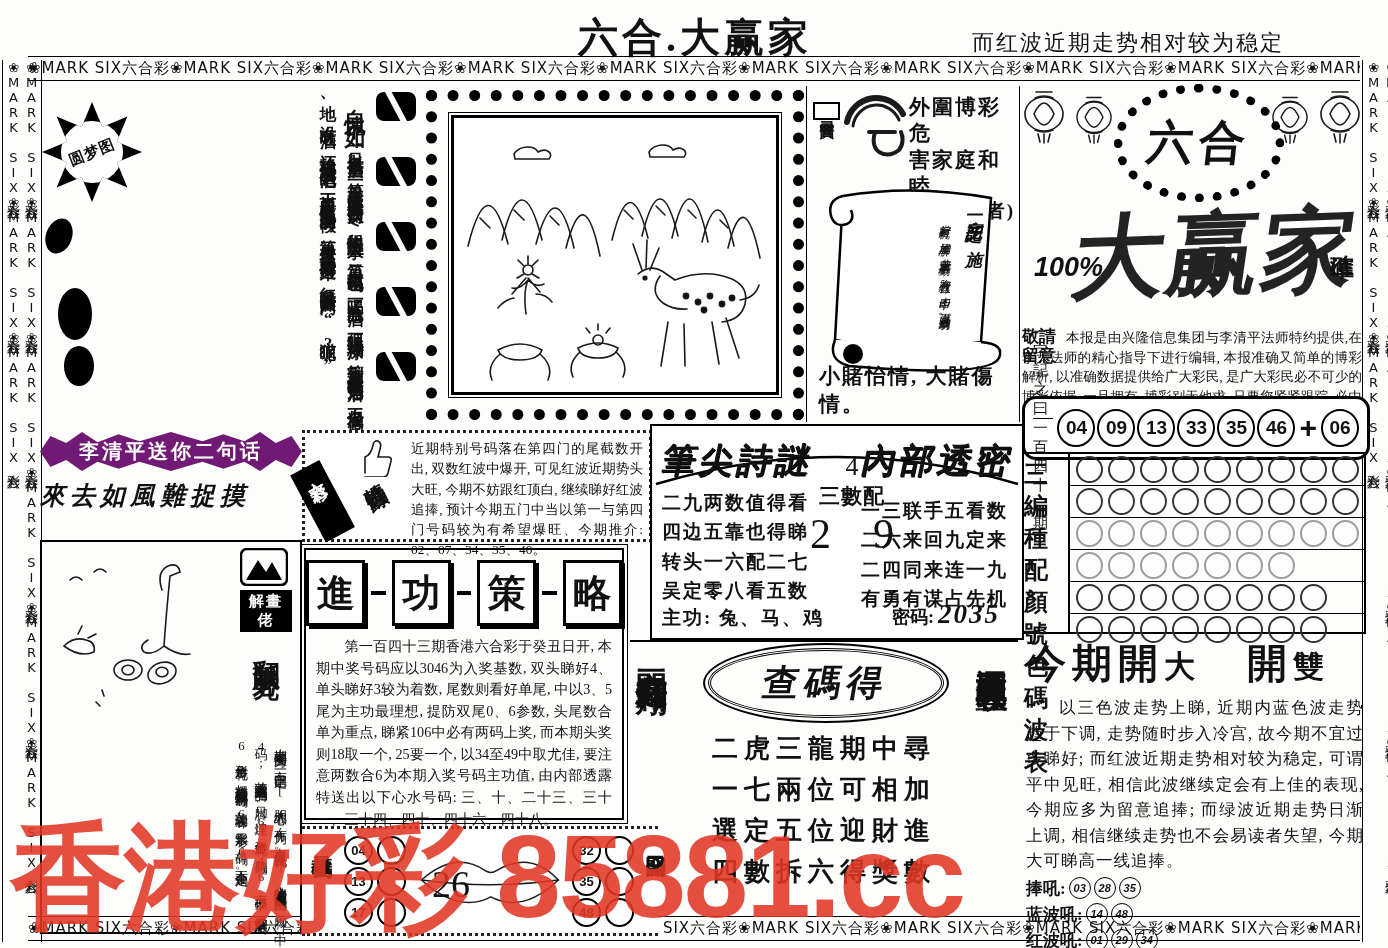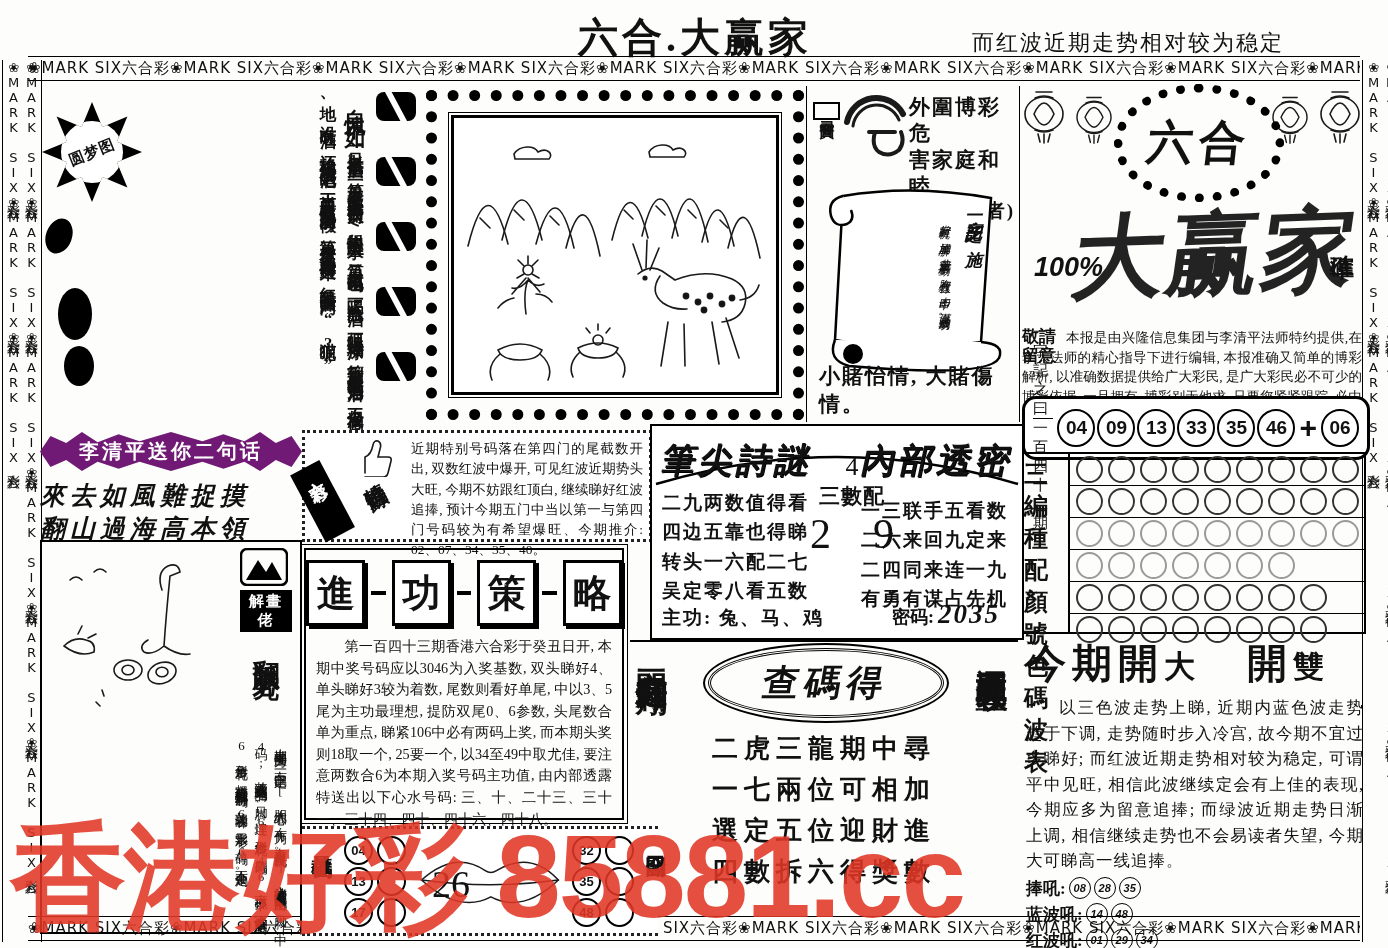--- a/index.html
+++ b/index.html
@@ -186,21 +186,20 @@
         <path d="M126,234 q-13,12 -7,25 M162,234 q13,12 7,25"></path>
         <circle cx="144" cy="222" r="5"></circle>
         <path d="M144,212 l0,-6 M136,215 l-4,-5 M152,215 l4,-5"></path>
       </svg>
     </div>
   </div>
 
   <div class="abs" style="left:40px;top:432px;width:262px;height:104px;">
     <div class="banner">李清平送你二句话</div>
     <div class="couplet-line" style="margin-top:8px;">來去如風難捉摸</div>
-    <div class="couplet-line">翻山過海高本領</div>
   </div>
 
   <div class="abs jiehua" style="left:40px;top:540px;width:258px;height:390px;">
     <svg class="lineart" width="170" height="180" viewBox="0 0 170 180" style="position:absolute;left:8px;top:8px;">
       <path d="M20,30 q6,-6 12,0 M44,22 q6,-6 12,0"></path>
       <path d="M112,40 q-6,-18 6,-24 q10,-4 12,6 l-10,4 q-4,40 -6,70 q14,10 26,8 m-26,-8 q-12,10 -20,6 q-6,-6 4,-12"></path>
       <path d="M64,120 a14,10 0 1,0 28,0 a14,10 0 1,0 -28,0 M72,120 a5,4 0 1,0 12,0 a5,4 0 1,0 -12,0"></path>
       <path d="M98,126 a14,10 -20 1,0 28,-6 a14,10 -20 1,0 -28,6 M106,122 a5,4 0 1,0 12,0 a5,4 0 1,0 -12,0"></path>
       <path d="M14,96 q10,-10 22,-6 q10,2 8,12 q-14,6 -30,-6 z M28,84 l4,-8 M38,88 l8,-4"></path>
       <path d="M52,140 l2,6 M46,152 l4,4"></path>
@@ -487,21 +486,21 @@
   <div class="abs" style="left:1026px;top:636px;width:338px;height:284px;">
     <div class="fc-title">
       <span>今期開</span><span class="small">大</span>
       <span style="display:inline-block;width:14px;"></span>
       <span>開</span><span class="small">雙</span>
     </div>
     <div class="fc-text" style="text-indent:2em;margin-top:4px;">以三色波走势上睇, 近期内蓝色波走势趋于下调, 走势随时步入冷宫, 故今期不宜过多睇好; 而红波近期走势相对较为稳定, 可谓平中见旺, 相信此波继续定会有上佳的表现, 今期应多为留意追捧; 而绿波近期走势日渐上调, 相信继续走势也不会易读者失望, 今期大可睇高一线追捧。</div>
     <div id="hou-lines">
         <div class="hou-line">
           <span>捧吼:</span>
-          <span class="sball">08</span>
+          <span class="sball">03</span>
           <span class="sball">28</span>
           <span class="sball">35</span>
         </div>
         <div class="hou-line">
           <span>蓝波吼:</span>
           <span class="sball">14</span>
           <span class="sball">48</span>
         </div>
         <div class="hou-line">
           <span>红波吼:</span>

